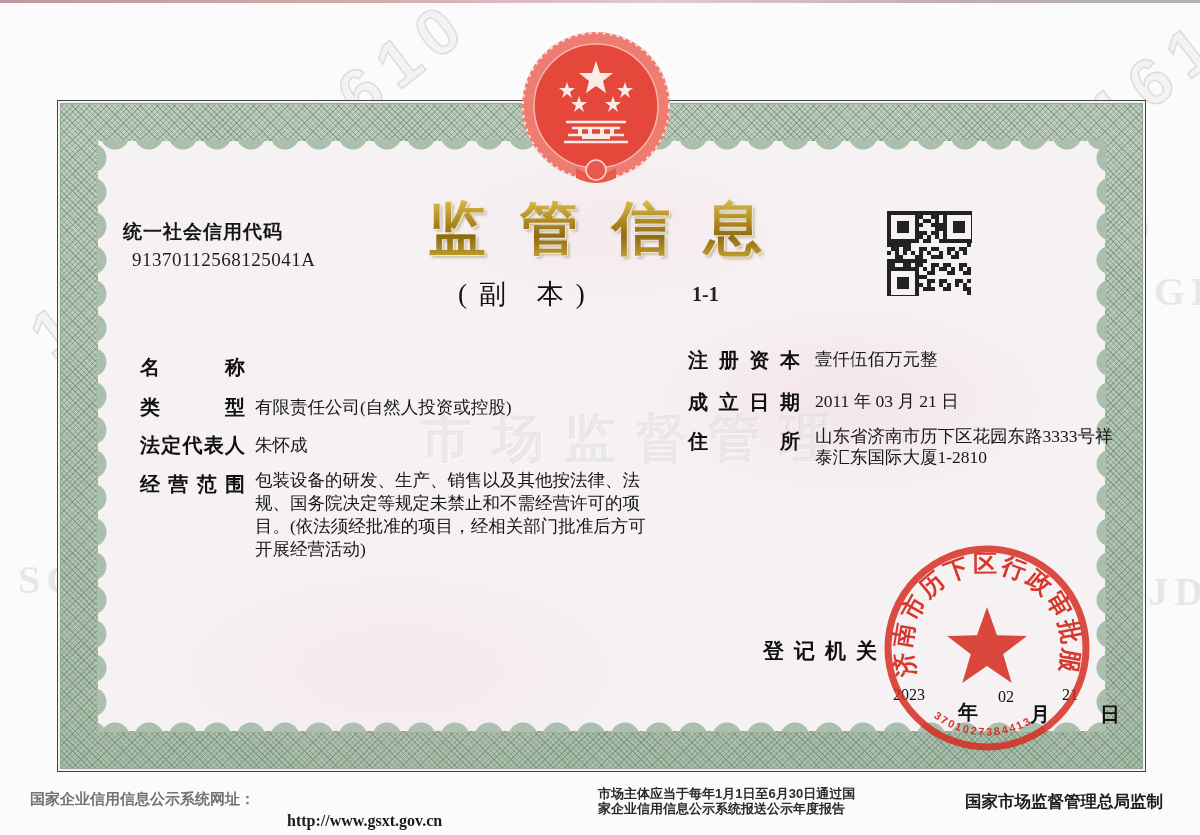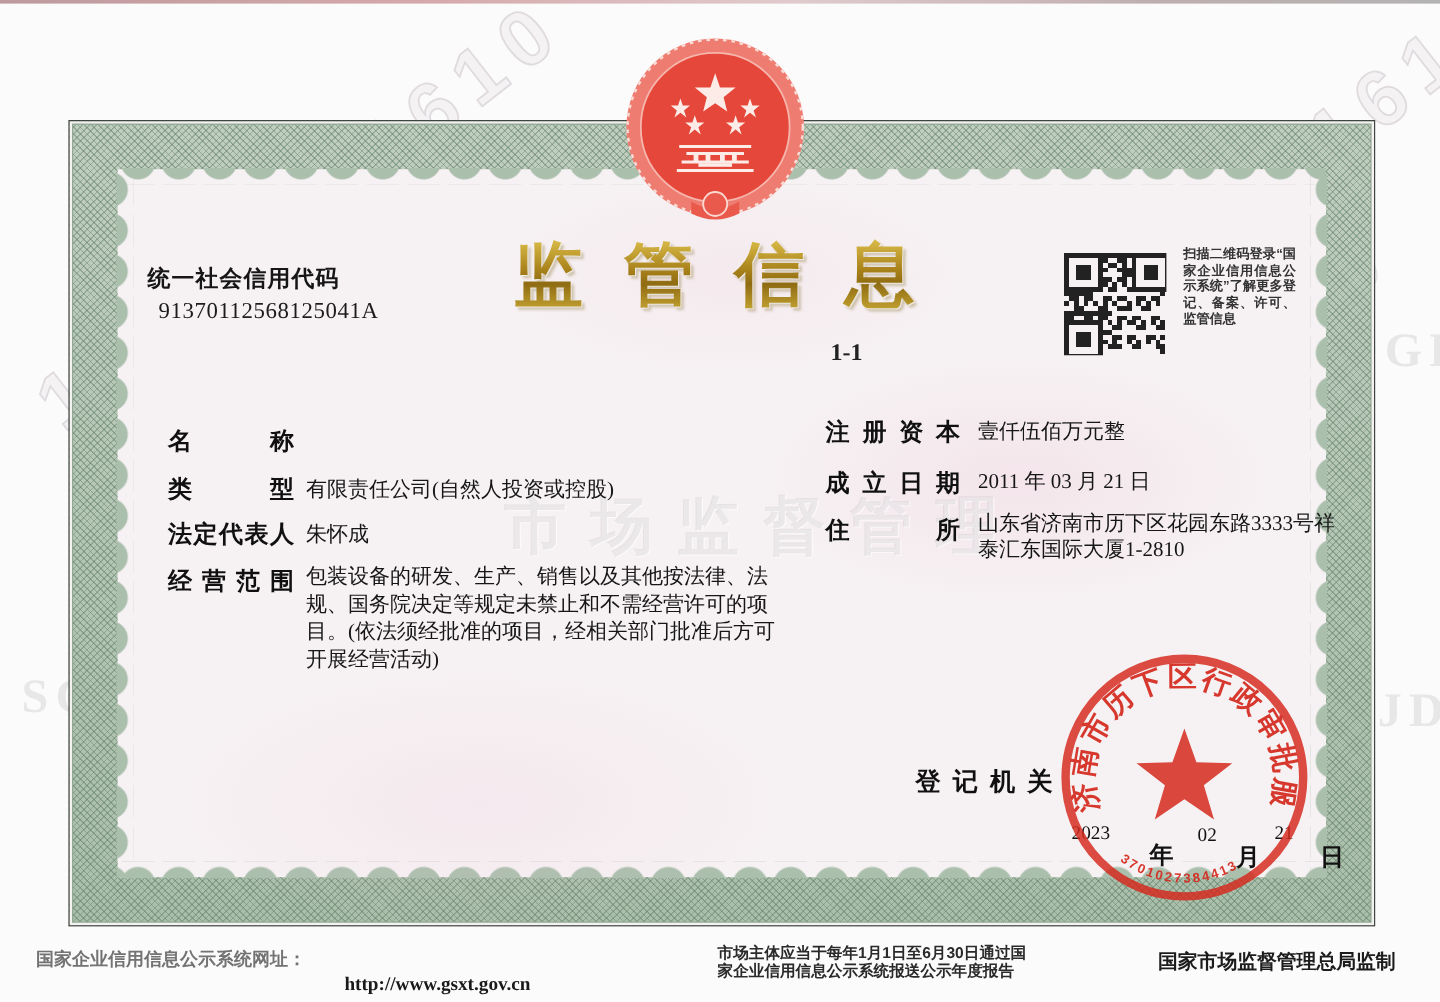--- a/index.html
+++ b/index.html
@@ -135,20 +135,21 @@
 
       <path d="M56,138 Q76,150 96,138 L96,148 Q76,158 56,148 Z" fill="#ea5a4c"></path>
       <circle cx="76" cy="140" r="10" fill="#ea5a4c" stroke="#fbd9d2" stroke-width="1.5"></circle>
     </svg>
   </div>
 
   <div class="abs credit-label" style="left:123px;top:219px;">统一社会信用代码</div>
   <div class="abs credit-code" style="left:132px;top:249px;">91370112568125041A</div>
 
   <div class="abs title" style="left:428px;top:190px;">监管信息</div>
+  <div class="abs subtitle" style="left:458px;top:276px;">(副  本)</div>
   <div class="abs pageno" style="left:692px;top:283px;font-weight:bold;">1-1</div>
 
   <div class="abs" style="left:886px;top:210px;">
     <svg id="qr" width="86" height="86" viewBox="0 0 86 86" shape-rendering="crispEdges">
       <rect width="86" height="86" fill="#f6f1f3"></rect>
     <rect x="29" y="1" width="4" height="4" fill="#222"></rect>
         <rect x="33" y="1" width="4" height="4" fill="#222"></rect>
         <rect x="37" y="1" width="4" height="4" fill="#222"></rect>
         <rect x="41" y="1" width="4" height="4" fill="#222"></rect>
         <rect x="45" y="1" width="4" height="4" fill="#222"></rect>
@@ -294,21 +295,20 @@
         <g>
           <rect x="59" y="3" width="28" height="28" fill="none" stroke="#222" stroke-width="4"></rect>
           <rect x="67" y="11" width="12" height="12" fill="#222"></rect>
         </g>
         <g>
           <rect x="3" y="59" width="28" height="28" fill="none" stroke="#222" stroke-width="4"></rect>
           <rect x="11" y="67" width="12" height="12" fill="#222"></rect>
         </g>
       </svg>
   </div>
-  <div class="abs qr-caption" style="left:986px;top:206px;">扫描二维码登录“国家企业信用信息公示系统”了解更多登记、备案、许可、监管信息</div>
 
   <div class="abs flabel w-left" style="left:140px;top:354px;">
       <span>名</span>
       <span>称</span>
     </div>
 
   <div class="abs flabel w-left" style="left:140px;top:394px;">
       <span>类</span>
       <span>型</span>
     </div>

